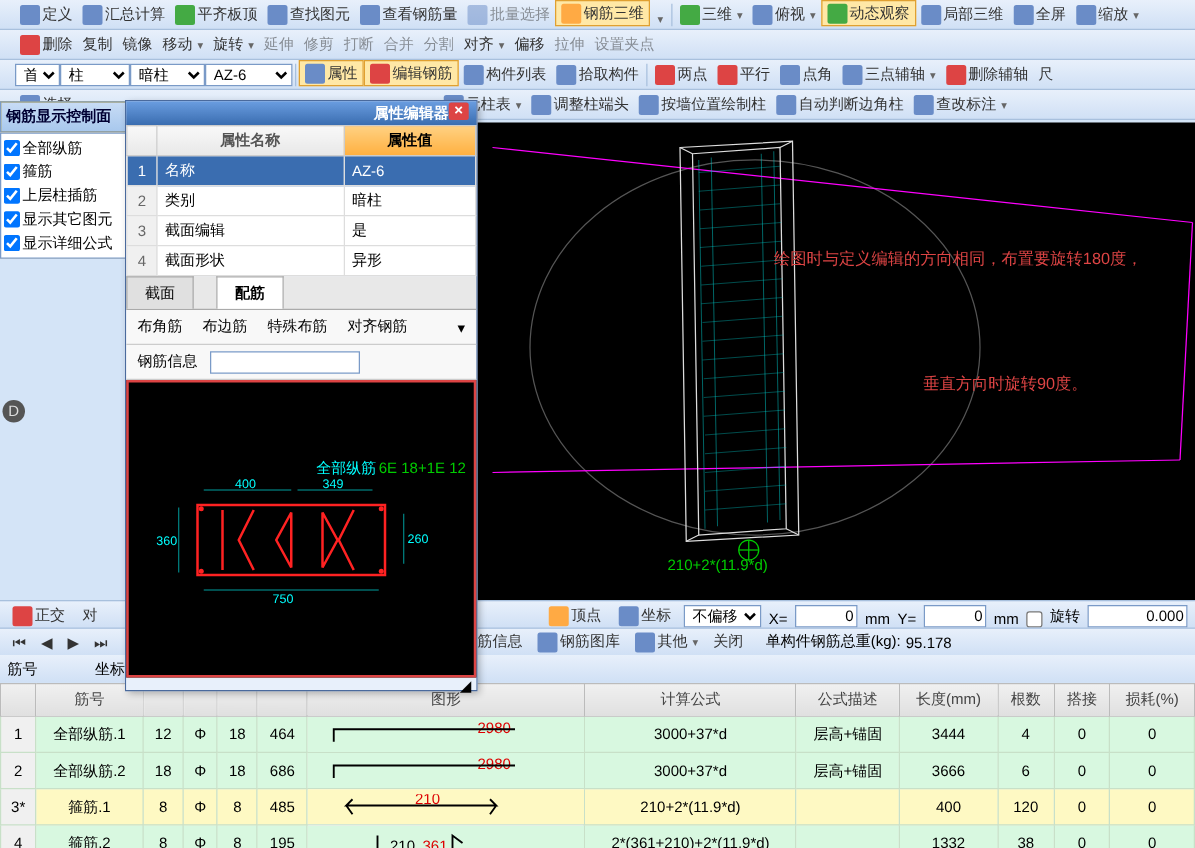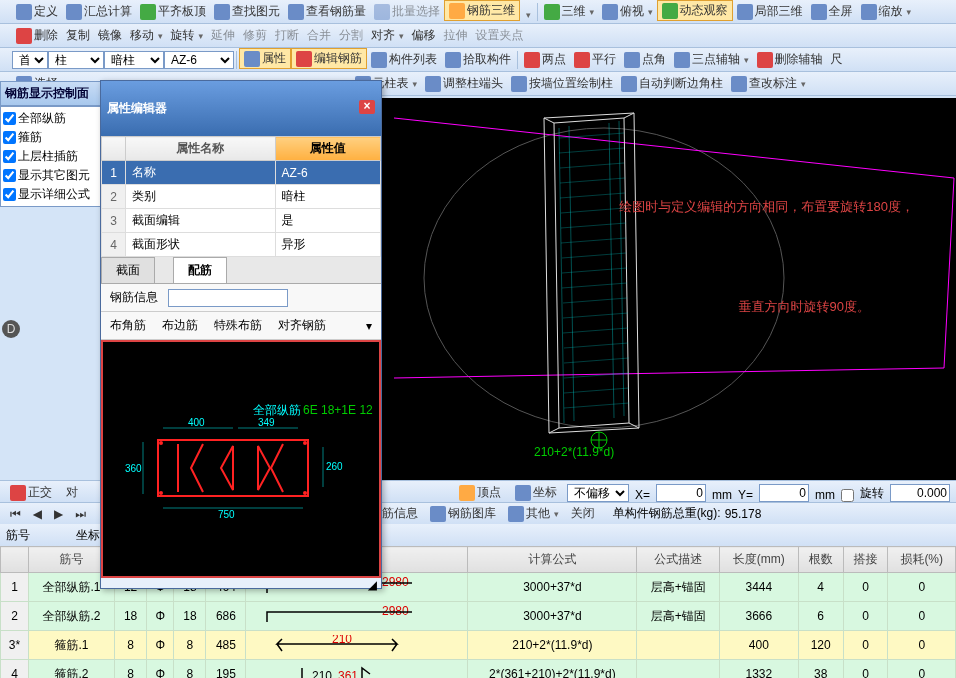--- a/index.html
+++ b/index.html
@@ -12,21 +12,21 @@
 .ico.y{background:#fa4}
 .sep{width:1px;height:18px;background:#a8c0dd;margin:0 2px}
 .drop::after{content:"▾";font-size:9px;margin-left:2px;color:#666}
 select,input.combo{background:#fff;border:1px solid #7a9ac7;height:18px;font-size:12px;padding:0 2px}
 .left-panel{position:absolute;left:0;top:81px;width:104px;background:#eab308}
 .panel-hdr{background:linear-gradient(#c8dcf5,#a8c8ed);padding:3px 4px;font-weight:bold;color:#003;border:1px solid #7a9ac7}
 .chklist{background:#fff;border:1px solid #7a9ac7;padding:2px}
 .chklist label{display:block;padding:1px 0}
 .chklist input{vertical-align:middle;margin-right:2px}
 .propdlg{position:absolute;left:100px;top:80px;width:282px;background:#e8f0fb;border:1px solid #4a6a9d;box-shadow:2px 2px 6px rgba(0,0,0,.3);z-index:100}
-.propdlg .titlebar{background:linear-gradient(#6a9de0,#3a6db0);color:#fff;padding:19px 6px;display:flex;justify-content:space-between;font-weight:bold}
+.propdlg .titlebar{background:linear-gradient(#6a9de0,#3a6db0);color:#fff;padding:1px 6px;display:flex;justify-content:flex-end;font-weight:bold}
 .propdlg .close{background:#d44;color:#fff;width:16px;height:14px;text-align:center;line-height:12px;cursor:pointer;border-radius:2px}
 .proptbl{width:100%;border-collapse:collapse;background:#fff}
 .proptbl th{background:linear-gradient(#f8f8f8,#e8e8e8);border:1px solid #ccc;padding:3px;font-weight:bold;color:#555}
 .proptbl th.sel{background:linear-gradient(#ffd080,#ffb040);color:#000;font-weight:bold}
 .proptbl td{border:1px solid #ddd;padding:3px 6px}
 .proptbl tr.sel td{background:#3a6db0;color:#fff}
 .proptbl td.idx{background:#f0f0f0;text-align:center;color:#666;width:24px}
 .proptbl tr.sel td.idx{background:#3a6db0}
 .tabbar{display:flex;background:#e8e8e8;border-bottom:1px solid #aaa}
 .tab{padding:4px 14px;background:#e0e0e0;border:1px solid #aaa;border-bottom:none;margin-right:18px;cursor:pointer}
@@ -338,30 +338,30 @@
           <td>截面形状</td>
           <td>异形</td>
         </tr>
   </tbody>
     </table>
   <div class="tabbar">
     <div class="tab">截面</div>
     <div class="tab active">配筋</div>
   </div>
   <div class="rebar-tb">
-    <span>钢筋信息</span>
-    <input class="combo" style="width: 120px;">
-  </div>
-  <div class="rebar-tb">
     <span>布角筋</span>
     <span>布边筋</span>
     <span>特殊布筋</span>
     <span>对齐钢筋</span>
     <span style="flex:1"></span>
       <span>▾</span>
+  </div>
+  <div class="rebar-tb">
+    <span>钢筋信息</span>
+    <input class="combo" style="width: 120px;">
   </div>
   <div class="preview">
     <svg width="100%" height="100%">
       <g stroke="#0ff" stroke-width="0.5">
         <line x1="60" y1="86" x2="130" y2="86"></line>
           <line x1="135" y1="86" x2="195" y2="86"></line>
         <line x1="40" y1="100" x2="40" y2="152"></line>
           <line x1="220" y1="105" x2="220" y2="145"></line>
         <line x1="60" y1="166" x2="200" y2="166"></line>
       </g>
@@ -410,21 +410,21 @@
     </span>
   <select class="combo"><option>不偏移</option></select>
   <span>X=</span>
     <input class="combo" style="width: 50px; text-align: right;" value="0">
     <span>mm</span>
   <span>Y=</span>
     <input class="combo" style="width: 50px; text-align: right;" value="0">
     <span>mm</span>
   <input type="checkbox" style="">
     <span>旋转</span>
-  <input class="combo" style="width: 60px; text-align: right;" value="0.000">
+  <input class="combo" style="width: 80px; text-align: right;" value="0.000">
 </div>
 
 <div class="bot-tb">
   <span class="tbtn">⏮</span>
   <span class="tbtn">◀</span>
   <span class="tbtn">▶</span>
   <span class="tbtn">⏭</span>
   <span style="margin-left:280px"></span>
   <span class="tbtn">
       <span>筋信息</span>

